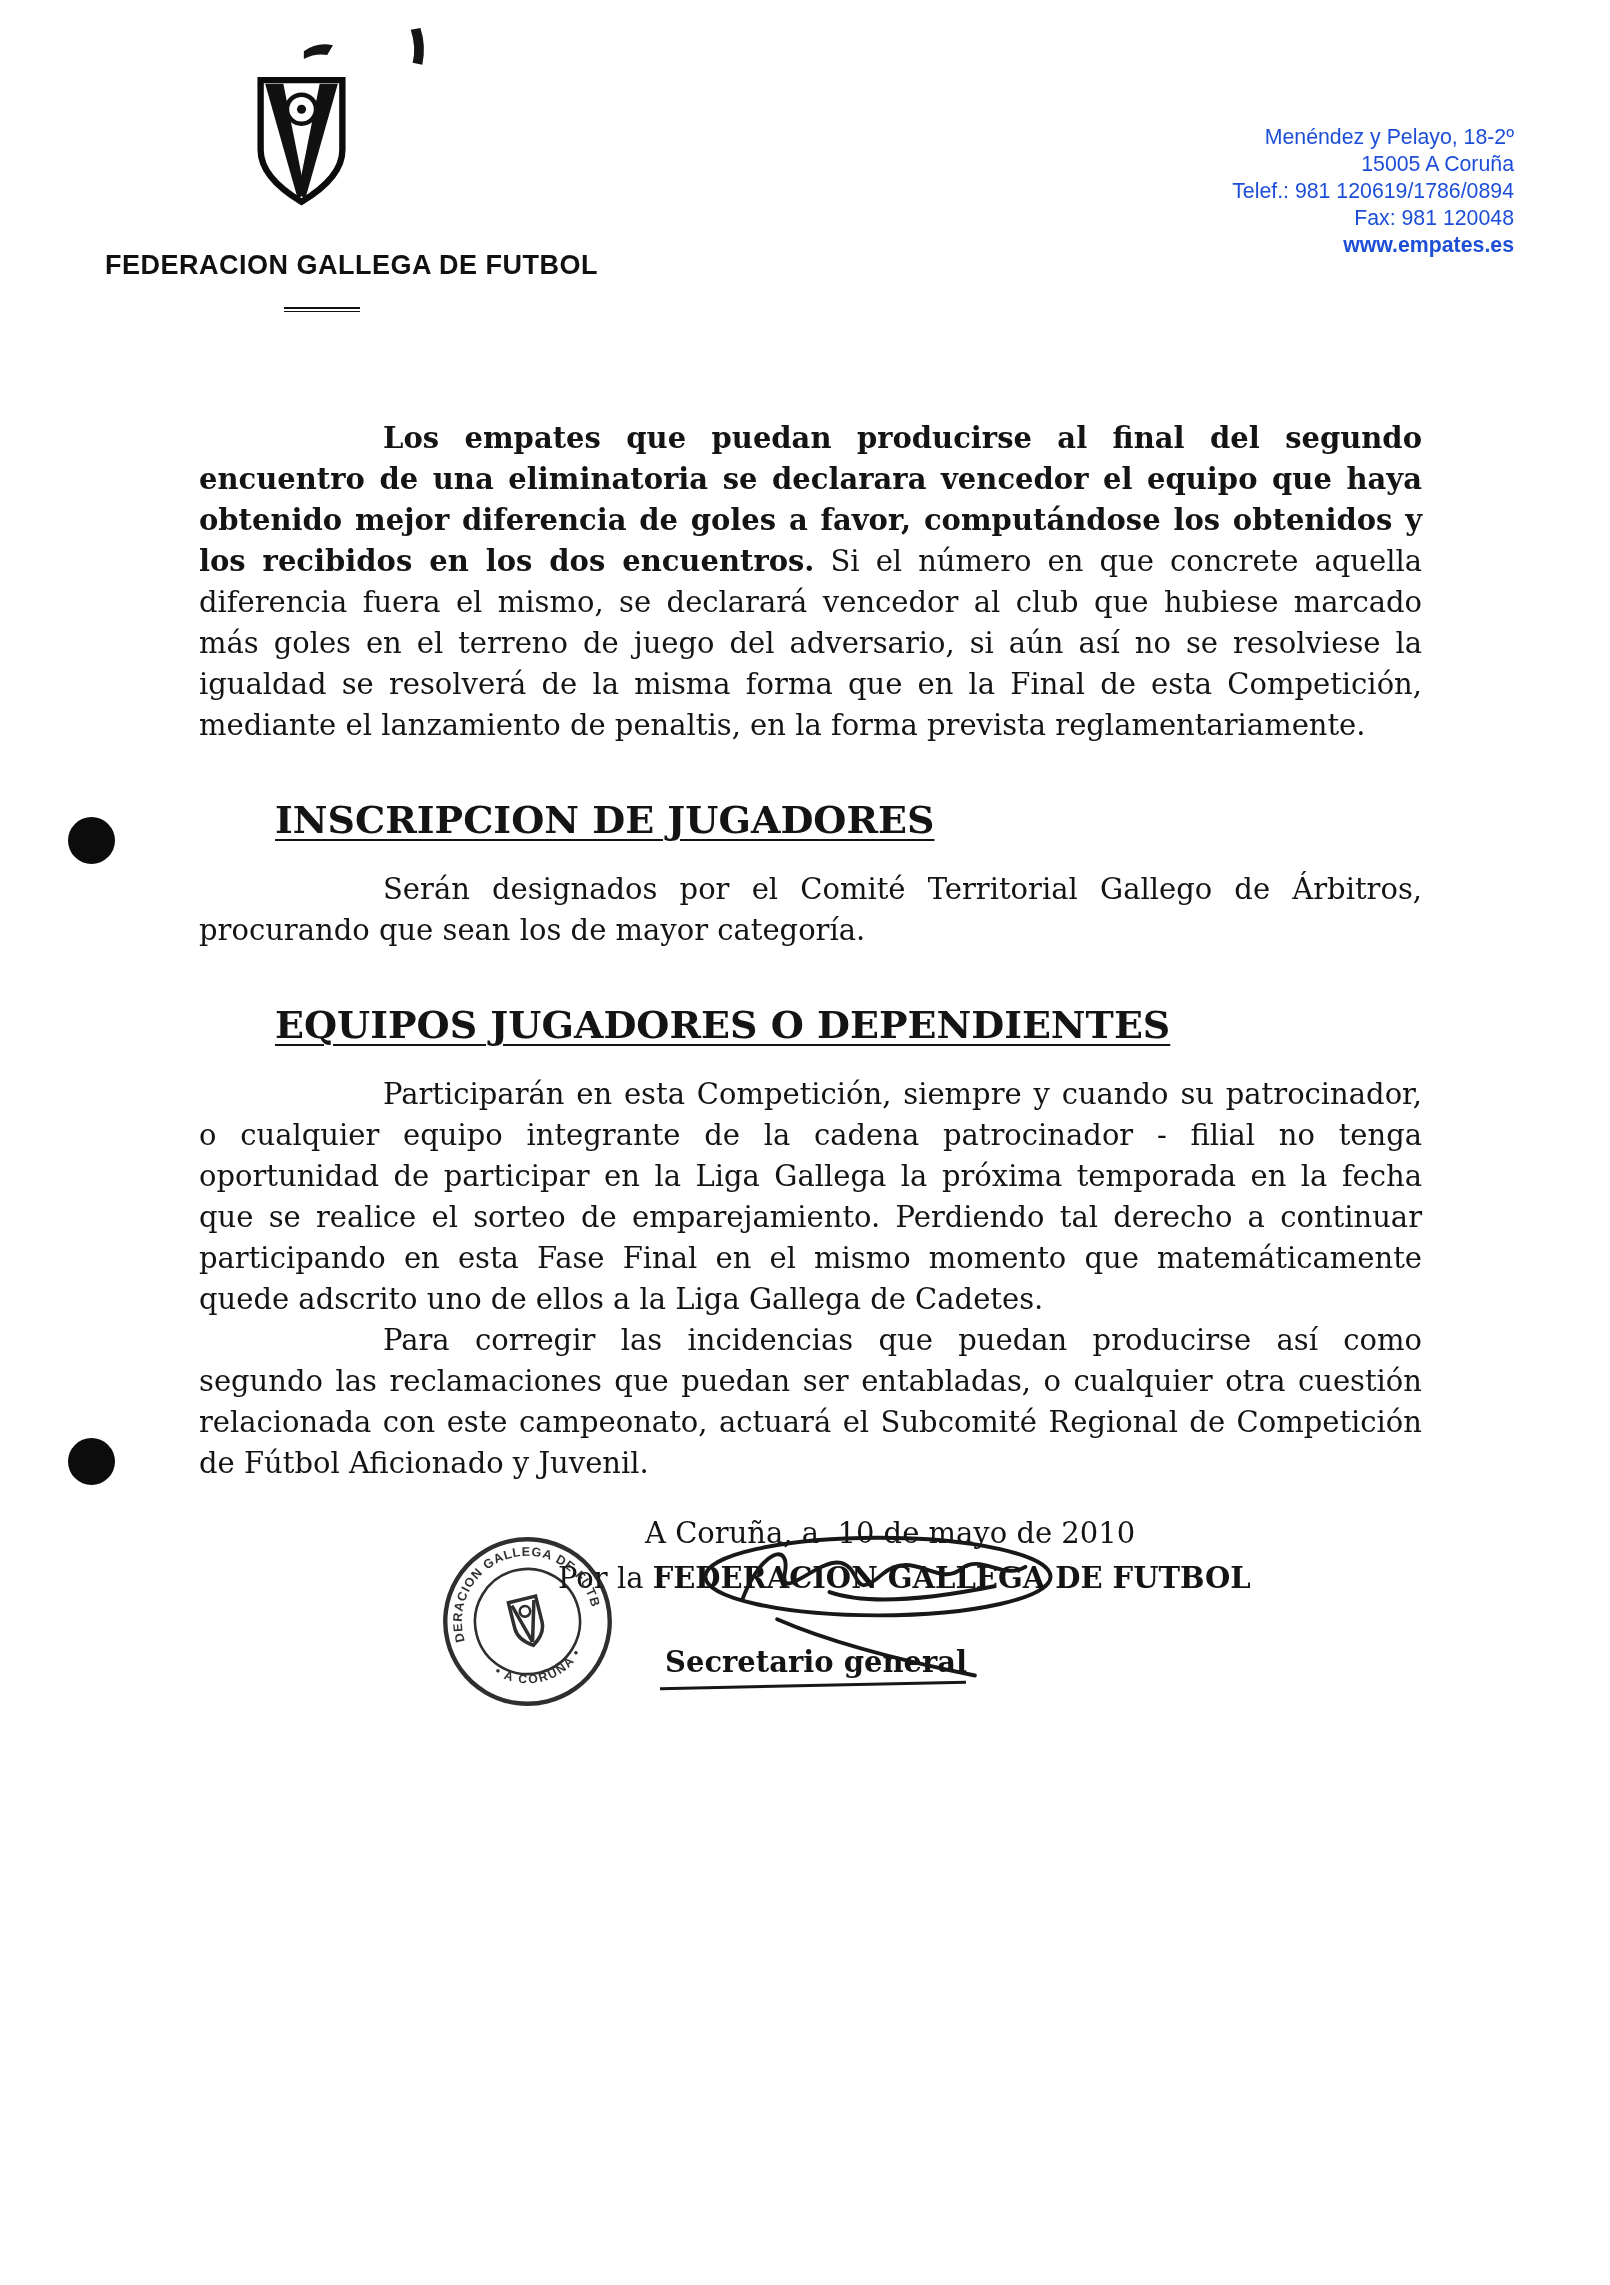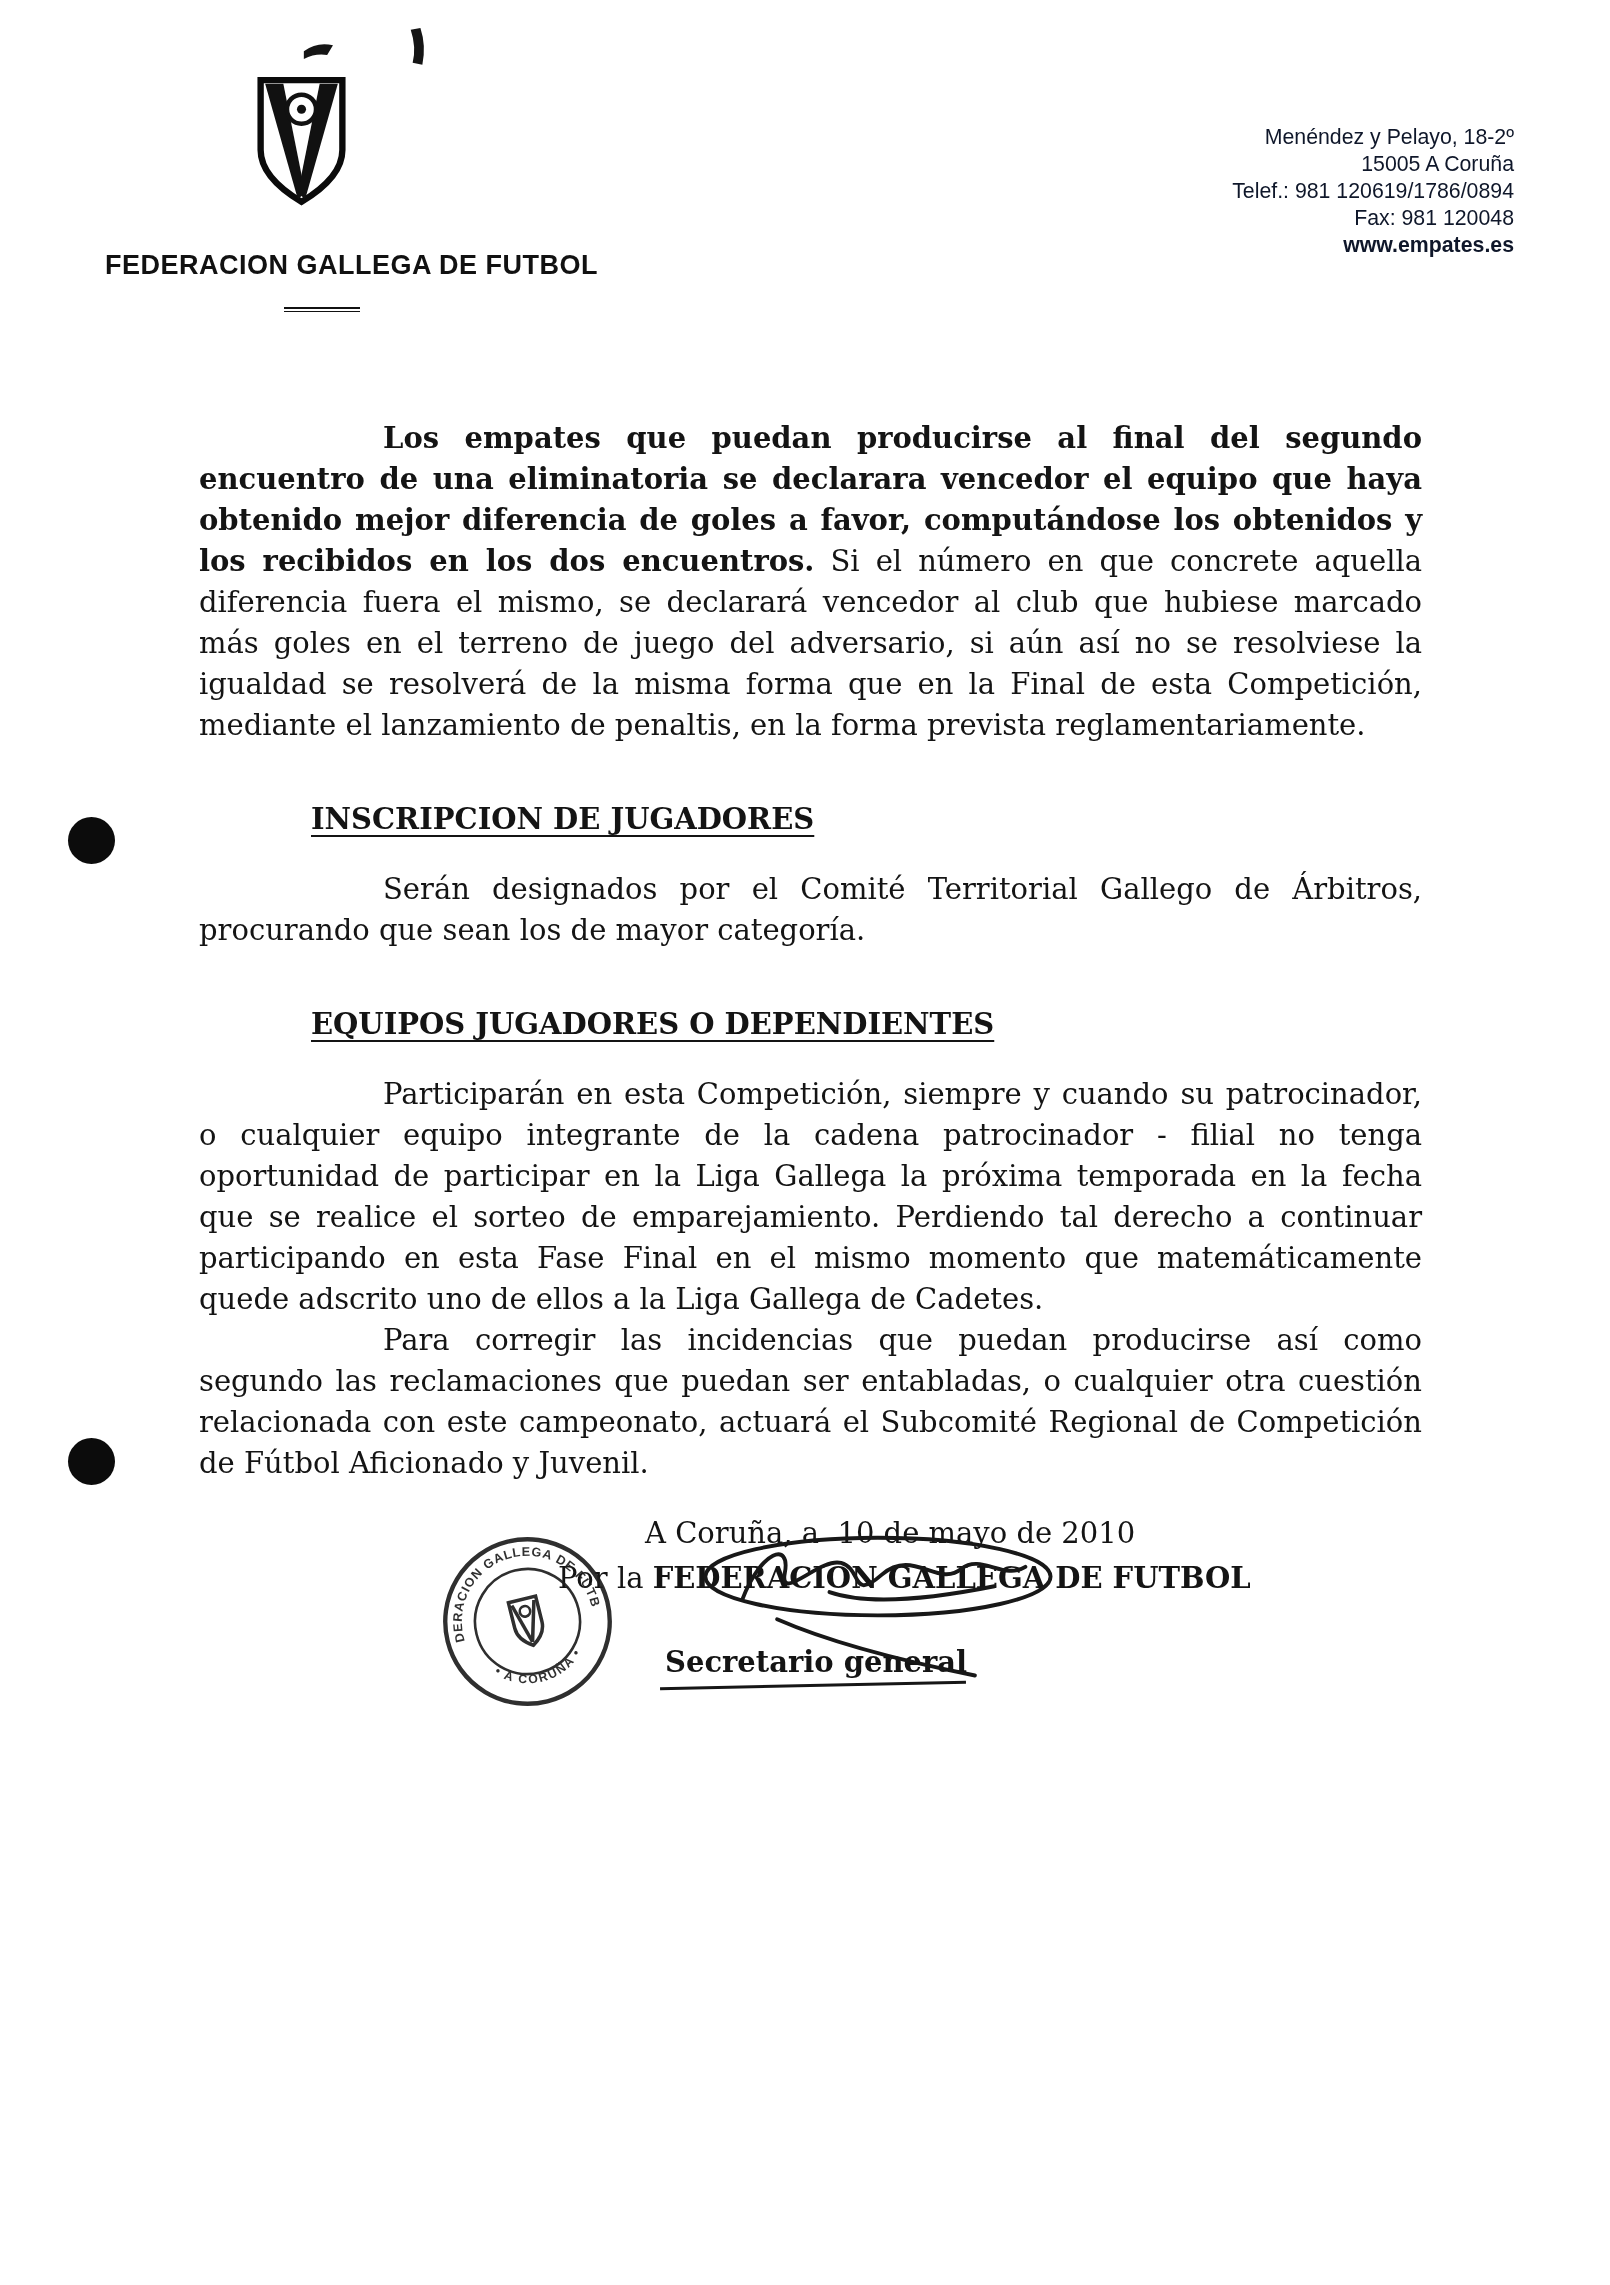--- a/index.html
+++ b/index.html
@@ -15,33 +15,33 @@
   .crest { position:absolute; left:247px; top:68px; }
   .org-name {
     position:absolute; left:105px; top:250px;
     font-family:"Liberation Sans", sans-serif; font-weight:bold;
     font-size:27px; letter-spacing:0.5px; color:#111;
   }
   .org-underline { position:absolute; left:284px; top:307px; width:76px; height:0;
     border-top:2.9px solid #111; border-bottom:1px solid #111; padding-top:1.9px; }
   .contact {
     position:absolute; right:97px; top:124px; text-align:right;
-    font-family:"Liberation Sans", sans-serif; font-size:21.3px; line-height:27px; color:#0f172a;
+    font-family:"Liberation Sans", sans-serif; font-size:21.3px; line-height:27px; color:#1d4ed8;
   }
   .contact .site { font-weight:bold; }
   .pen-marks { position:absolute; left:296px; top:24px; }
 
   
   .main { padding:9.7px 189px 0 199px; font-size:29px; line-height:41px; text-align:justify; }
   .para { text-indent:184px; }
   .b { font-weight:bold; }
   .bu { font-weight:bold; text-decoration:underline; text-underline-offset:4.9px; text-decoration-thickness:2.4px; }
   .heading {
     font-weight:bold; text-decoration:underline; text-underline-offset:5.8px;
-    text-decoration-thickness:2.4px; margin:53px 0 29px 112px; text-align:left; font-size:29px;
+    text-decoration-thickness:2.4px; margin:53px 0 29px 76px; text-align:left; font-size:38px;
   }
 
   
   .closing { position:relative; margin-top:29px; text-align:left; }
   .date-line { margin-left:446px; white-space:pre-wrap; }
   .por-la-line { margin-left:359px; margin-top:3.9px; white-space:pre-wrap; }
   .signer-title { margin-left:466px; margin-top:43px; font-weight:bold; }
   .signature-svg { position:absolute; left:485px; top:17.5px; pointer-events:none; }
   .rubric-line { position:absolute; left:461px; top:171px; width:306px; height:2.9px;
     background:#161616; transform:rotate(-1.2deg); }

